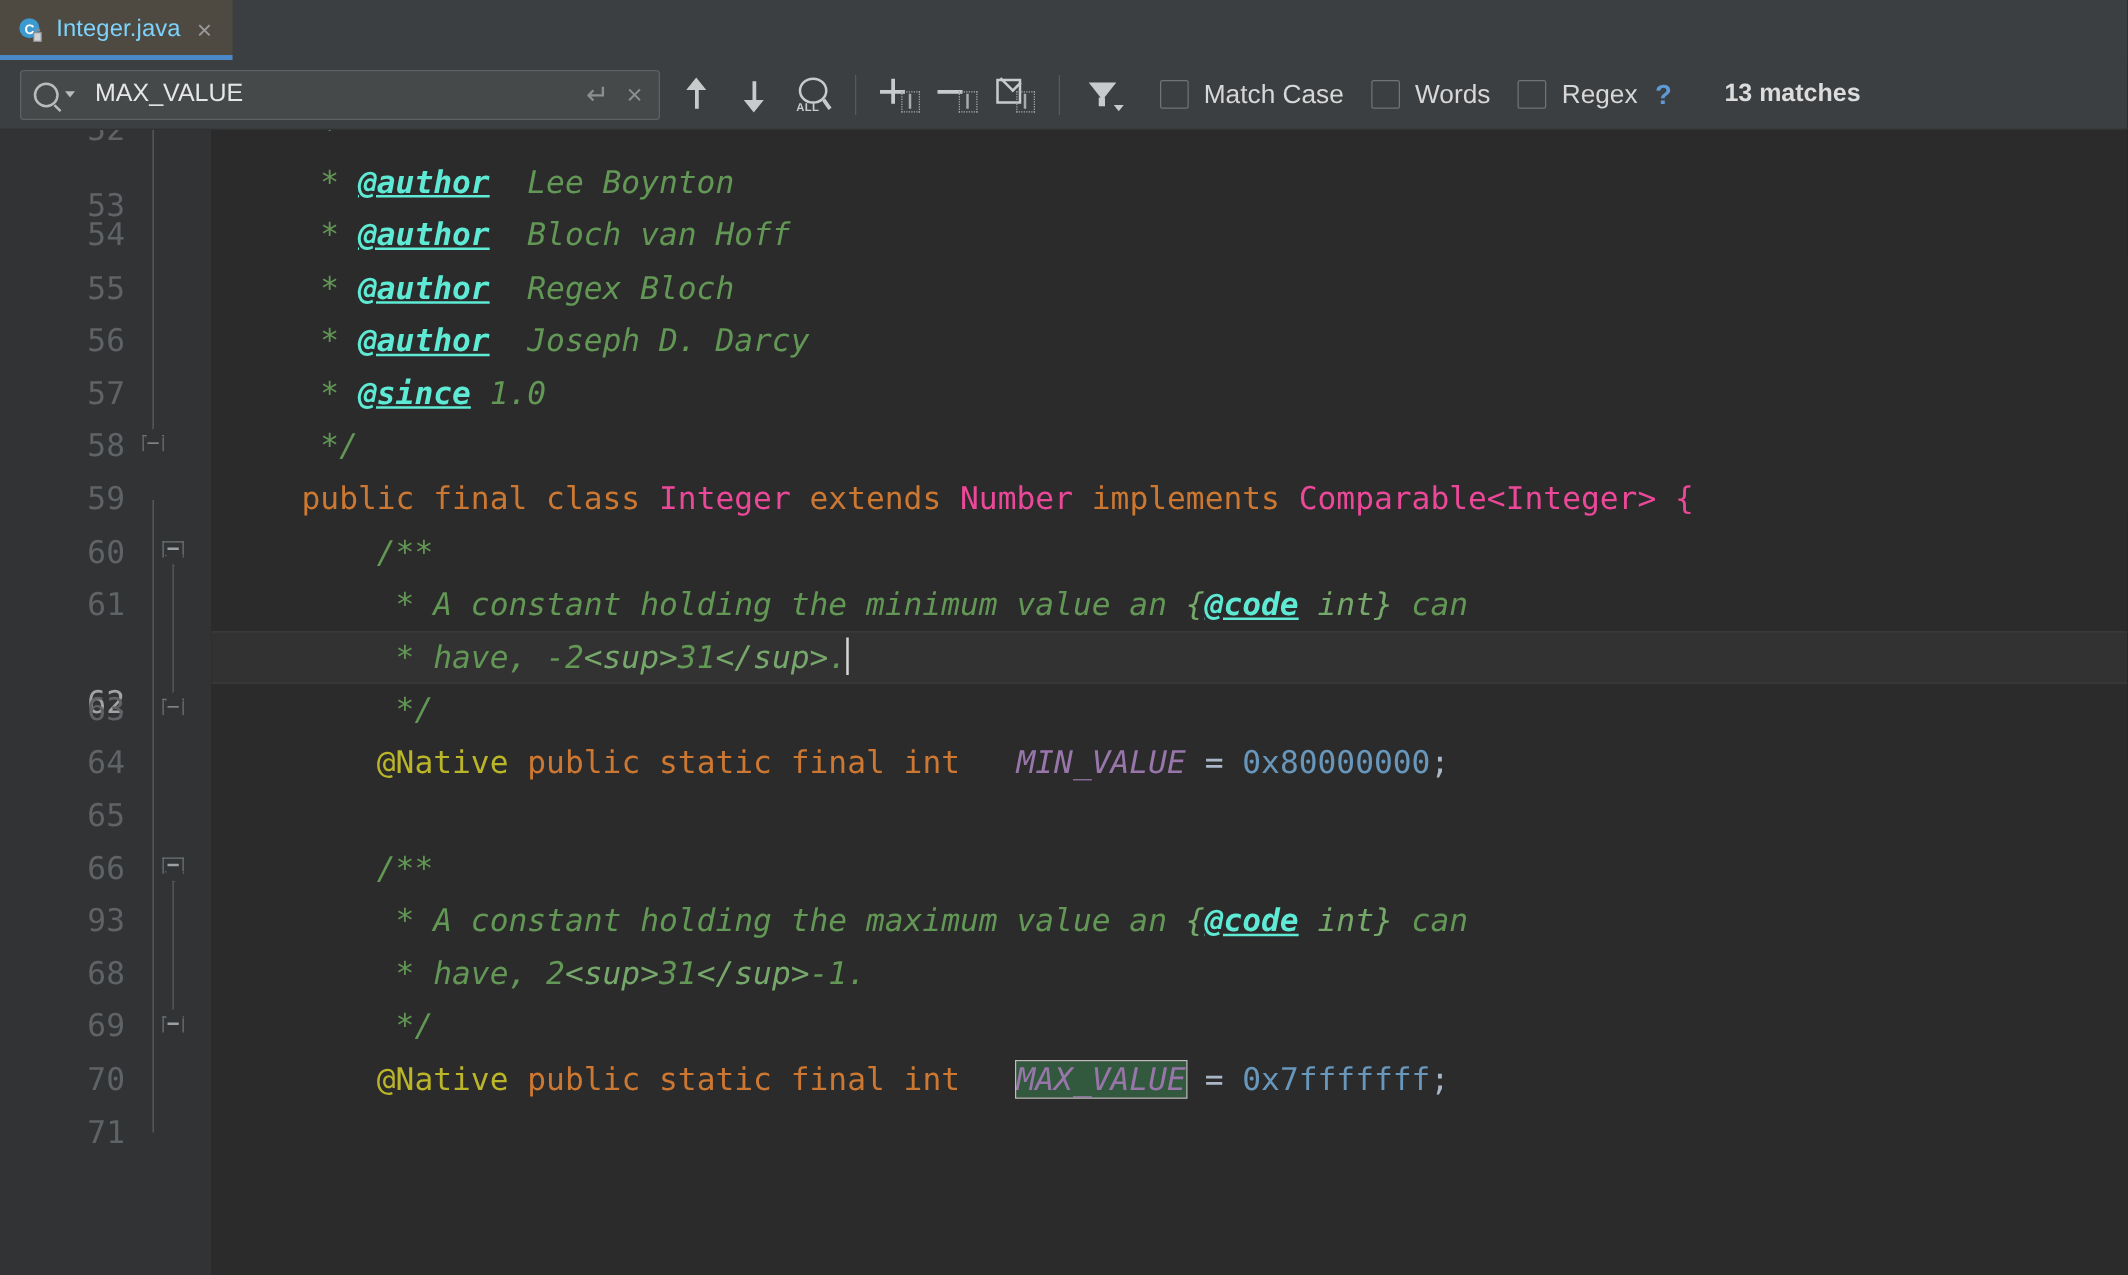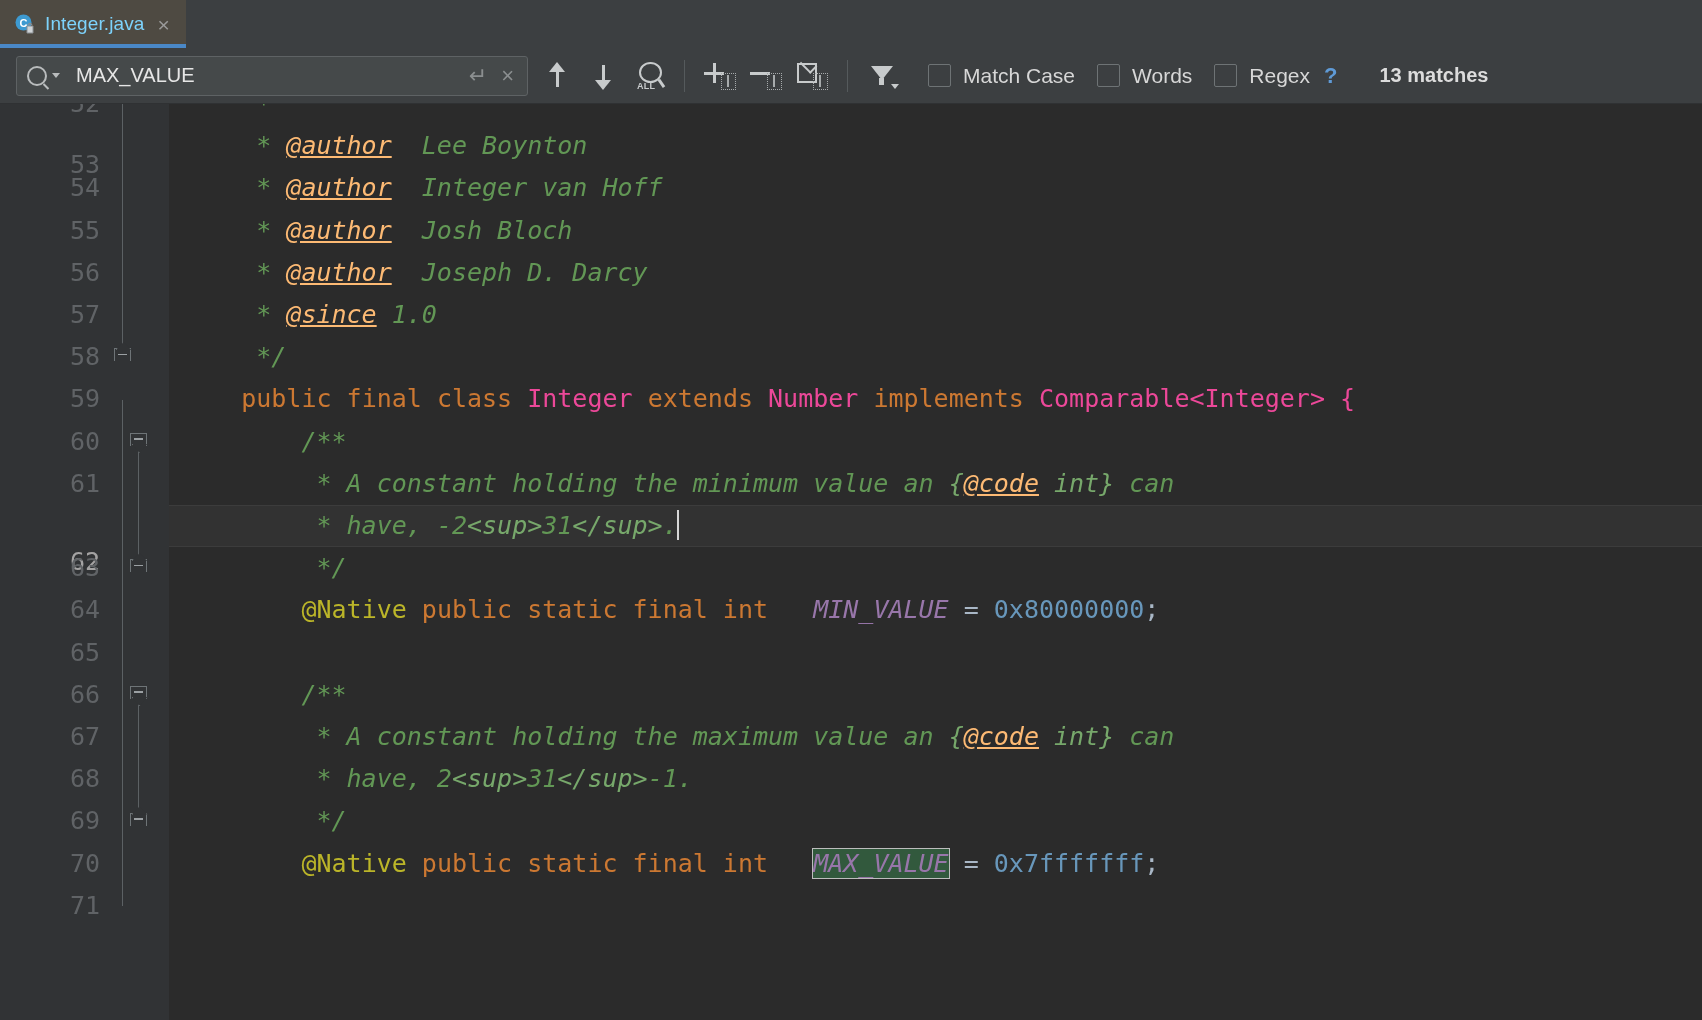--- a/index.html
+++ b/index.html
@@ -331,21 +331,21 @@
   .code {
     font-family: "DejaVu Sans Mono", monospace;
     font-size: 25px;
     line-height: 42.2px;
     white-space: pre;
     padding-left: 12px;
   }
 
   
   .c-comment   { color: #629755; font-style: italic; }
-  .c-tag       { color: #fdba74; font-style: italic; font-weight: normal; text-decoration: underline; }
+  .c-tag       { color: #5eead4; font-style: italic; font-weight: bold; text-decoration: underline; }
   .c-markup    { color: #77a86b; font-style: italic; }
   .c-keyword   { color: #cc7832; }
   .c-class     { color: #ec4899; }
   .c-annot     { color: #bbb529; }
   .c-const     { color: #9876aa; font-style: italic; }
   .c-number    { color: #6897bb; }
   .c-plain     { color: #a9b7c6; }
 
   .match-hl {
     background: #32593d;
@@ -527,21 +527,21 @@
           <div class="lineno" style="position: absolute; top: 190px; height: 42.2px; line-height: 42.2px;">57</div>
           <div class="lineno" style="position: absolute; top: 232.2px; height: 42.2px; line-height: 42.2px;">58</div>
           <div class="lineno" style="position: absolute; top: 274.4px; height: 42.2px; line-height: 42.2px;">59</div>
           <div class="lineno" style="position: absolute; top: 316.6px; height: 42.2px; line-height: 42.2px;">60</div>
           <div class="lineno" style="position: absolute; top: 358.8px; height: 42.2px; line-height: 42.2px;">61</div>
           <div class="lineno cur" style="position: absolute; top: 401px; height: 42.2px; line-height: 42.2px;">62</div>
           <div class="lineno" style="position: absolute; top: 443.2px; height: 42.2px; line-height: 42.2px;">63</div>
           <div class="lineno" style="position: absolute; top: 485.4px; height: 42.2px; line-height: 42.2px;">64</div>
           <div class="lineno" style="position: absolute; top: 527.6px; height: 42.2px; line-height: 42.2px;">65</div>
           <div class="lineno" style="position: absolute; top: 569.8px; height: 42.2px; line-height: 42.2px;">66</div>
-          <div class="lineno" style="position: absolute; top: 612px; height: 42.2px; line-height: 42.2px;">67</div>
+          <div class="lineno" style="position: absolute; top: 612px; height: 42.2px; line-height: 42.2px;">93</div>
           <div class="lineno" style="position: absolute; top: 654.2px; height: 42.2px; line-height: 42.2px;">68</div>
           <div class="lineno" style="position: absolute; top: 696.4px; height: 42.2px; line-height: 42.2px;">69</div>
           <div class="lineno" style="position: absolute; top: 738.6px; height: 42.2px; line-height: 42.2px;">70</div>
           <div class="lineno" style="position: absolute; top: 780.8px; height: 42.2px; line-height: 42.2px;">71</div>
           <div class="fold-line" style="left: 122px; top: 0.1px; height: 253.2px;"></div>
           <div class="fold-marker end" style="left: 114px; top: 244.3px;">
             <span class="fm-box"></span>
             <span class="fm-point"></span>
             <span class="fm-dash"></span>
           </div>
@@ -567,22 +567,22 @@
             <span class="fm-box"></span>
             <span class="fm-point"></span>
             <span class="fm-dash"></span>
           </div>
         </div>
     </div>
     <div class="lines-col">
       <div id="rows">
           <div class="row" style="position: absolute; left: 0px; right: 0px; top: -21px;"><div class="code"><span class="c-comment">     * </span></div></div>
           <div class="row" style="position: absolute; left: 0px; right: 0px; top: 21.2px;"><div class="code"><span class="c-comment">     * </span><span class="c-tag">@author</span><span class="c-comment">  Lee Boynton</span></div></div>
-          <div class="row" style="position: absolute; left: 0px; right: 0px; top: 63.4px;"><div class="code"><span class="c-comment">     * </span><span class="c-tag">@author</span><span class="c-comment">  Integer van Hoff</span></div></div>
-          <div class="row" style="position: absolute; left: 0px; right: 0px; top: 105.6px;"><div class="code"><span class="c-comment">     * </span><span class="c-tag">@author</span><span class="c-comment">  Josh Bloch</span></div></div>
+          <div class="row" style="position: absolute; left: 0px; right: 0px; top: 63.4px;"><div class="code"><span class="c-comment">     * </span><span class="c-tag">@author</span><span class="c-comment">  Bloch van Hoff</span></div></div>
+          <div class="row" style="position: absolute; left: 0px; right: 0px; top: 105.6px;"><div class="code"><span class="c-comment">     * </span><span class="c-tag">@author</span><span class="c-comment">  Regex Bloch</span></div></div>
           <div class="row" style="position: absolute; left: 0px; right: 0px; top: 147.8px;"><div class="code"><span class="c-comment">     * </span><span class="c-tag">@author</span><span class="c-comment">  Joseph D. Darcy</span></div></div>
           <div class="row" style="position: absolute; left: 0px; right: 0px; top: 190px;"><div class="code"><span class="c-comment">     * </span><span class="c-tag">@since</span><span class="c-comment"> 1.0</span></div></div>
           <div class="row" style="position: absolute; left: 0px; right: 0px; top: 232.2px;"><div class="code"><span class="c-comment">     */</span></div></div>
           <div class="row" style="position: absolute; left: 0px; right: 0px; top: 274.4px;"><div class="code"><span class="c-plain">    </span><span class="c-keyword">public final class </span><span class="c-class">Integer </span><span class="c-keyword">extends </span><span class="c-class">Number </span><span class="c-keyword">implements </span><span class="c-class">Comparable&lt;Integer&gt; {</span></div></div>
           <div class="row" style="position: absolute; left: 0px; right: 0px; top: 316.6px;"><div class="code"><span class="c-comment">        /**</span></div></div>
           <div class="row" style="position: absolute; left: 0px; right: 0px; top: 358.8px;"><div class="code"><span class="c-comment">         * A constant holding the minimum value an </span><span class="c-markup">{</span><span class="c-tag">@code</span><span class="c-markup"> int}</span><span class="c-comment"> can</span></div></div>
           <div class="row current" style="position: absolute; left: 0px; right: 0px; top: 401px;"><div class="code"><span class="c-comment">         * have, -2</span><span class="c-markup">&lt;sup&gt;</span><span class="c-comment">31</span><span class="c-markup">&lt;/sup&gt;</span><span class="c-comment">.</span><span class="caret-bar"></span></div></div>
           <div class="row" style="position: absolute; left: 0px; right: 0px; top: 443.2px;"><div class="code"><span class="c-comment">         */</span></div></div>
           <div class="row" style="position: absolute; left: 0px; right: 0px; top: 485.4px;"><div class="code"><span class="c-plain">        </span><span class="c-annot">@Native </span><span class="c-keyword">public static final int </span><span class="c-const">  MIN_VALUE</span><span class="c-plain"> = </span><span class="c-number">0x80000000</span><span class="c-plain">;</span></div></div>
           <div class="row" style="position: absolute; left: 0px; right: 0px; top: 527.6px;"><div class="code"></div></div>

